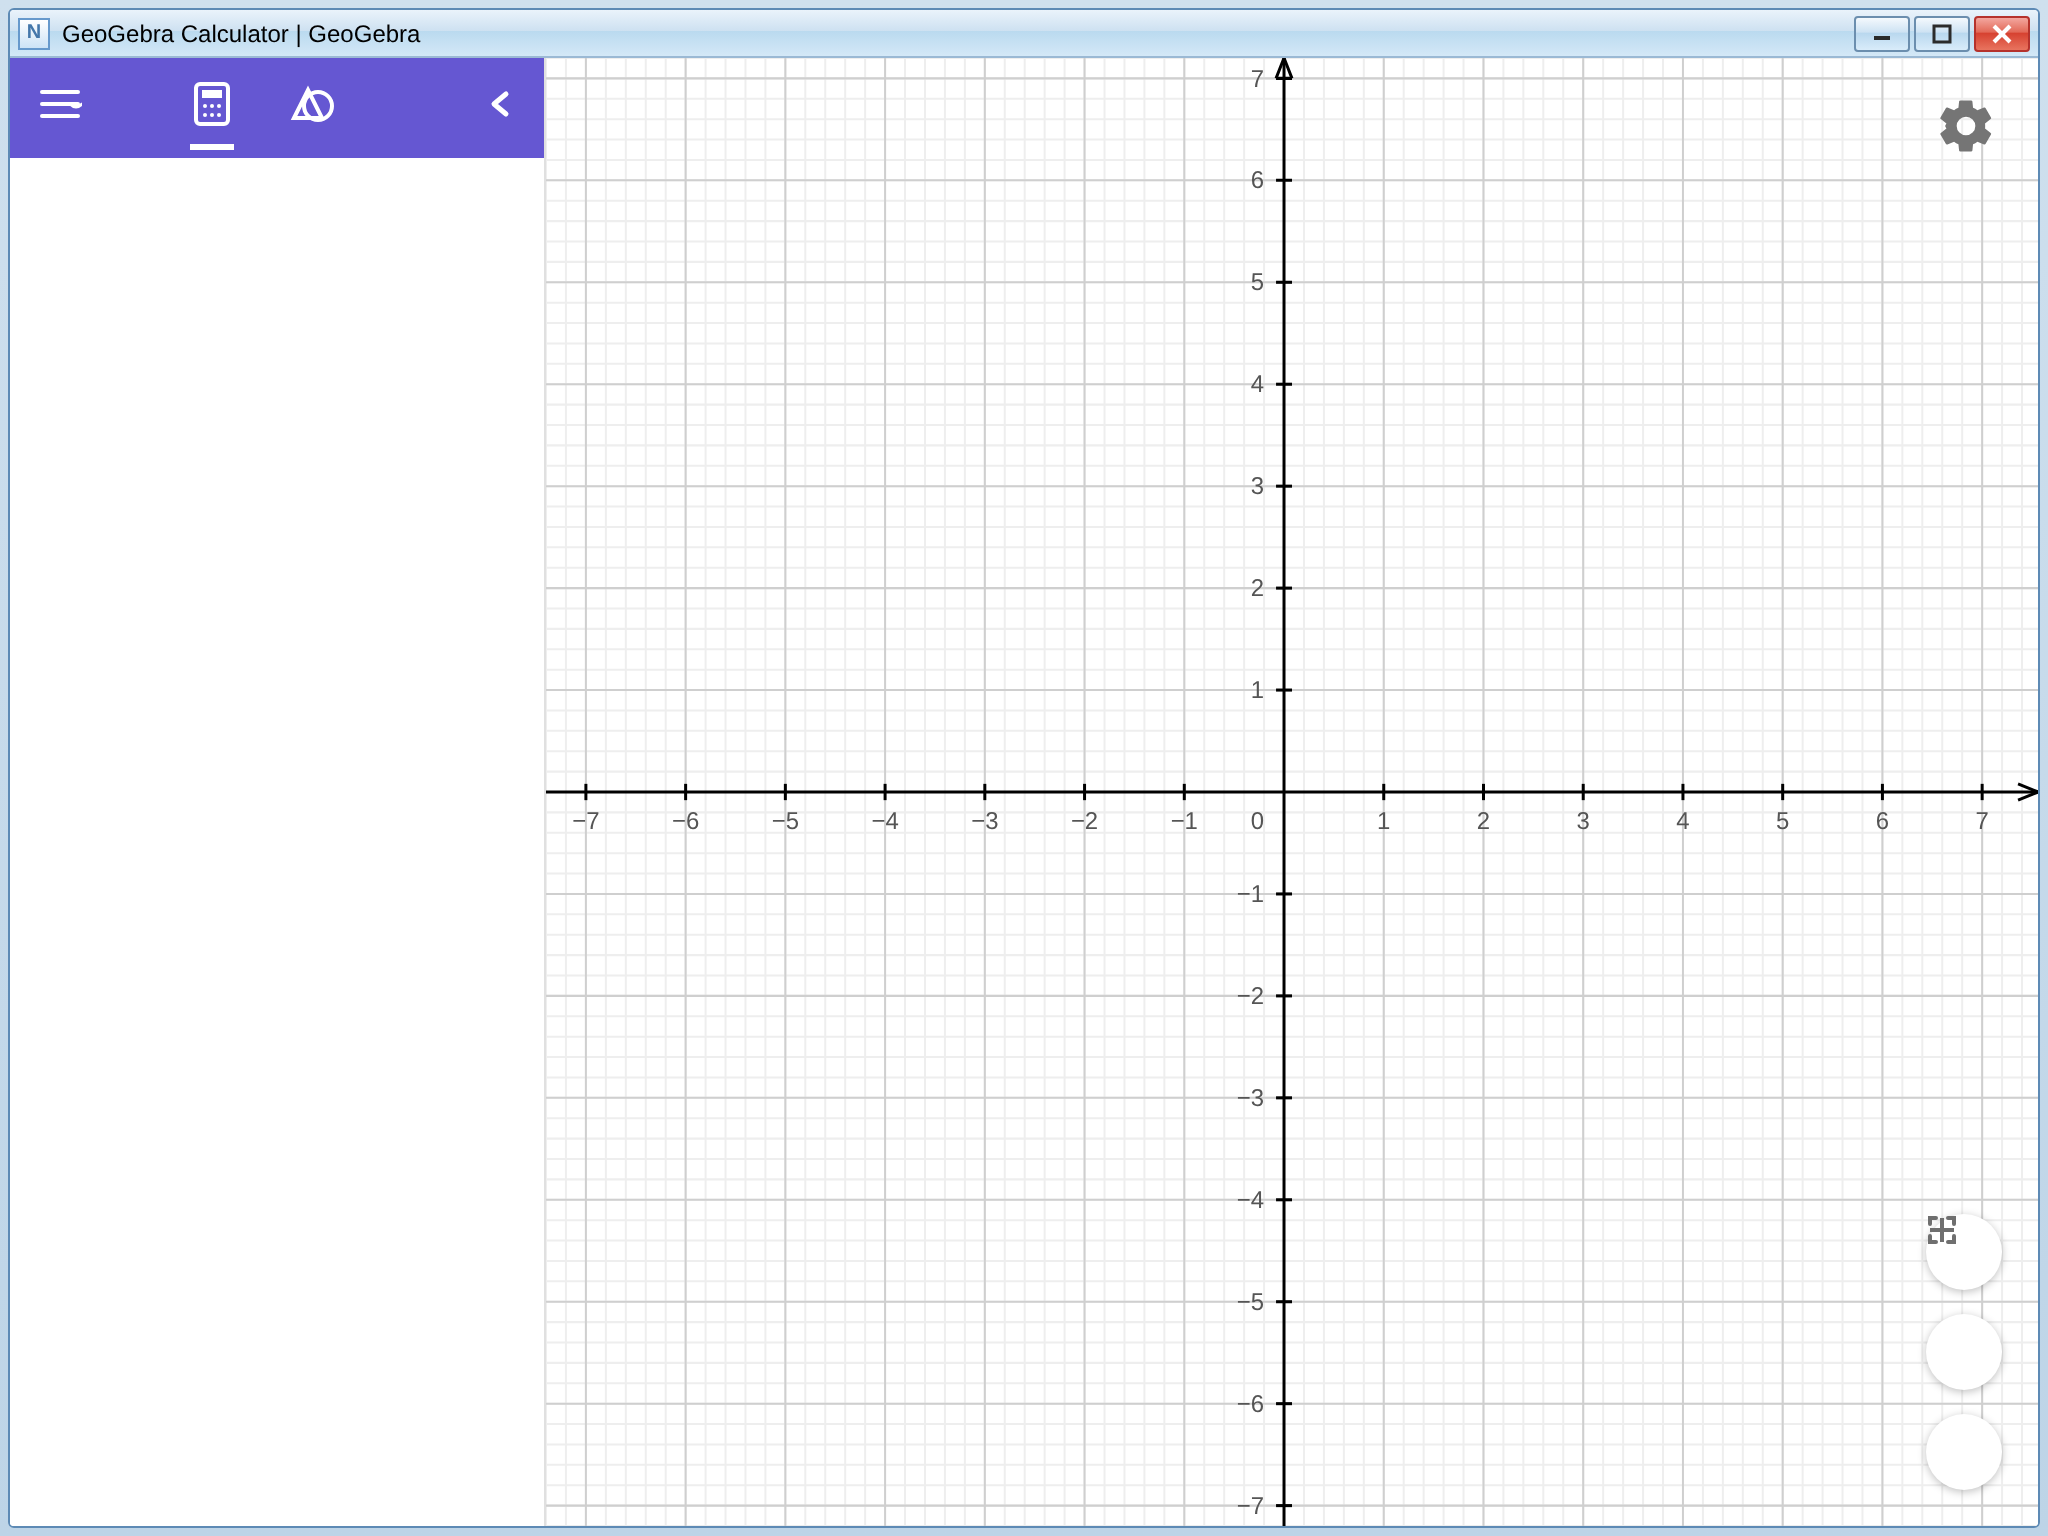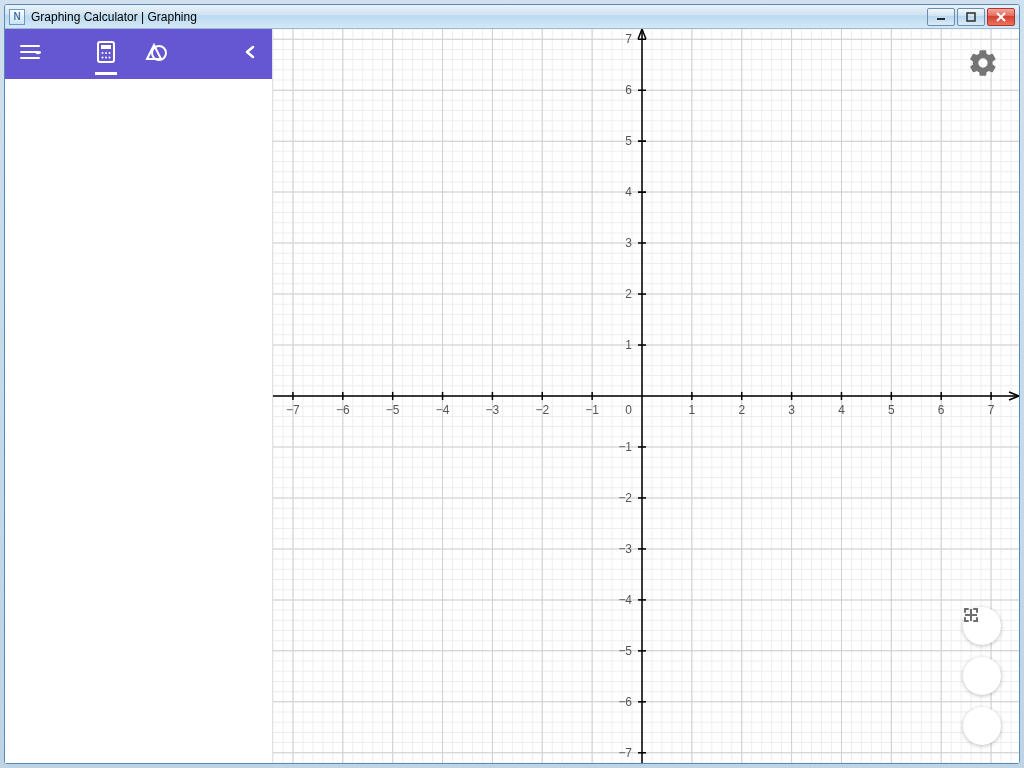--- a/index.html
+++ b/index.html
@@ -137,21 +137,21 @@
     fill:#555;
   }
 </style>
 </head>
 <body>
 
 <div class="window">
 
   <div class="titlebar">
     <div class="app-icon">N</div>
-    <div class="title-text">Graphing Calculator | Graphing</div>
+    <div class="title-text">GeoGebra Calculator | GeoGebra</div>
     <div class="title-space"></div>
     <div class="win-buttons">
       <div class="win-btn">
         <svg width="10" height="10">
             <line x1="1" y1="7" x2="9" y2="7" stroke="#2b2b2b" stroke-width="2"></line>
           </svg>
       </div>
       <div class="win-btn">
         <svg width="10" height="10">
             <rect x="1" y="1" width="8" height="8" fill="none" stroke="#2b2b2b" stroke-width="1.5"></rect>

